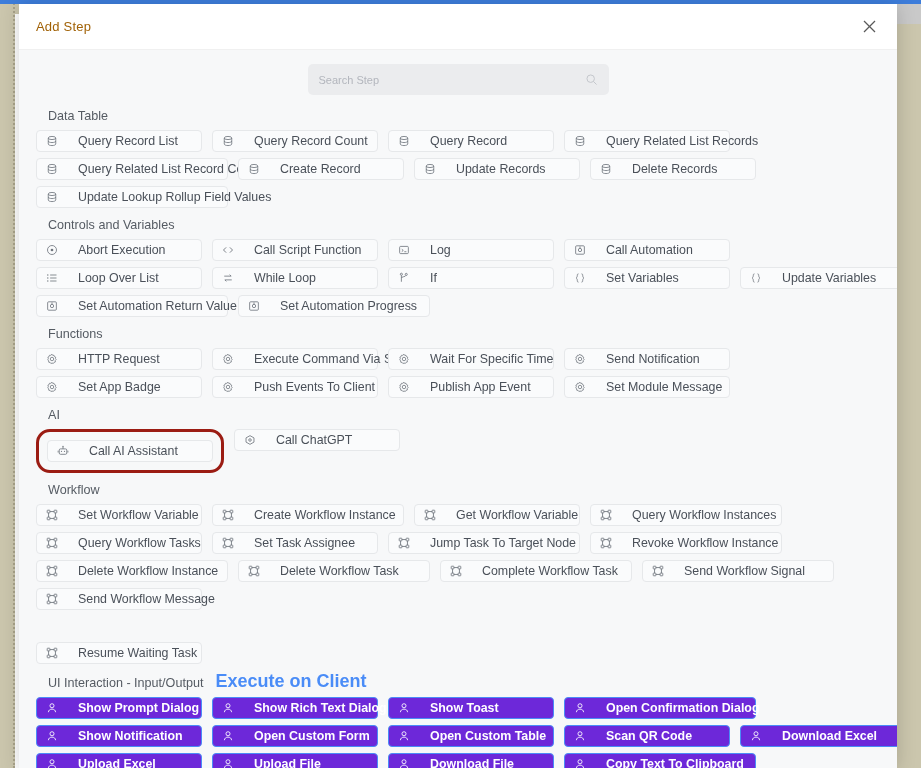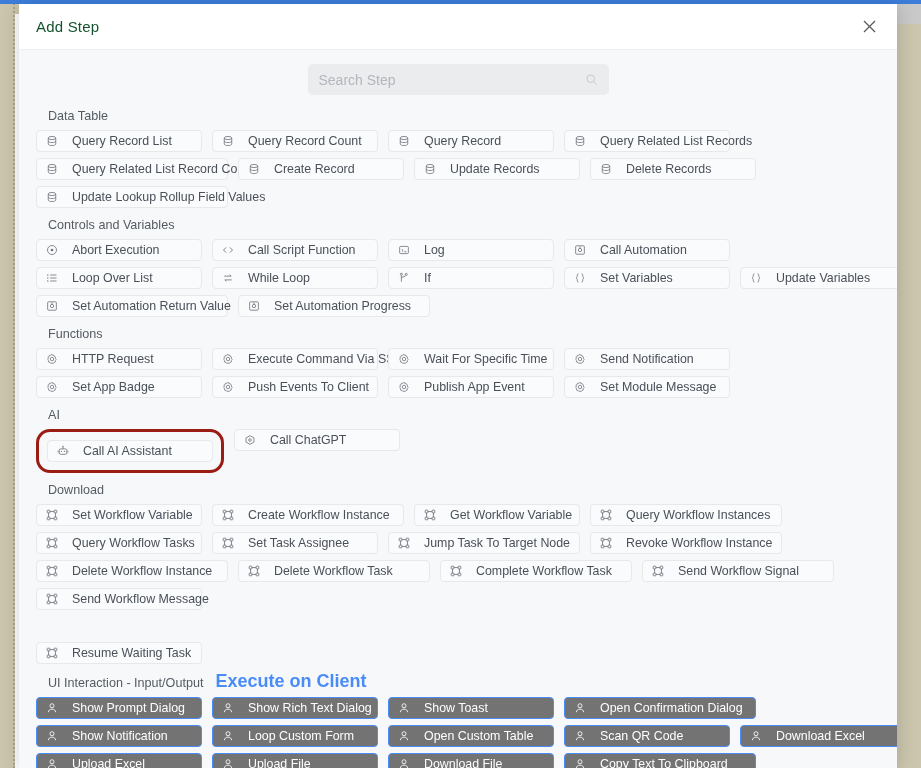--- a/index.html
+++ b/index.html
@@ -39,21 +39,21 @@
     box-shadow:0 2px 18px rgba(0,0,0,.18);
     overflow:hidden;
   }
   .modal-header{
     height:45px;background:#ffffff;
     display:flex;align-items:center;justify-content:space-between;
     padding:0 17px 0 17px;
     border-bottom:1px solid #f0f0f0;
   }
   .modal-title{
-    font-size:15px;color:#14532d;font-weight:400;letter-spacing:.2px;
+    font-size:13px;color:#a16207;font-weight:400;letter-spacing:.2px;
   }
   .close-btn{
     width:22px;height:22px;display:flex;align-items:center;justify-content:center;
     cursor:pointer;color:#5a5a5a;
   }
   .close-btn svg{display:block;}
 
   .modal-body{
     padding:0 17px 0 17px;
     height:719px;
@@ -62,49 +62,49 @@
     background:#f7f8f9;
   }
 
   
   .search-wrap{display:flex;justify-content:center;padding-top:14px;padding-bottom:13px;}
   .search-box{
     width:301px;height:31px;background:#ebecee;border-radius:5px;
     display:flex;align-items:center;padding:0 11px;box-sizing:border-box;
     cursor:text;
   }
-  .search-box .ph{flex:1;font-size:14px;color:#b3b6bd;}
+  .search-box .ph{flex:1;font-size:11px;color:#b3b6bd;}
   .search-box .si{color:#c2c5cb;display:flex;}
 
   
   .section-label{
     font-size:12.6px;color:#555b63;margin:0 0 6px 12px;line-height:16px;
     display:flex;align-items:baseline;gap:12px;
   }
   .section-label .sub{
     color:#4a8cf7;font-weight:bold;font-size:18px;
   }
   .section{margin-bottom:9px;}
   .rows{display:flex;flex-direction:column;gap:6px;}
   .row{display:flex;gap:10px;}
 
   .chip{
     width:166px;height:22px;box-sizing:border-box;
     background:#fafbfc;border:1px solid #e6e8ea;border-radius:4px;
-    display:flex;align-items:center;gap:14px;
+    display:flex;align-items:center;gap:20px;
     padding:0 8px;
     font-size:12.4px;color:#4a5059;
     cursor:pointer;white-space:nowrap;
     flex:none;
   }
   .chip .ic{display:flex;align-items:center;justify-content:center;width:13px;height:13px;color:#6f757d;flex:none;}
   .chip .ic svg{display:block;}
   .chip.w2{width:192px;}
   .chip.blue{
-    background:#737373;border-color:#4a8cf7;color:#ffffff;
+    background:#6d28d9;border-color:#4a8cf7;color:#ffffff;font-weight:bold;
   }
   .chip.blue .ic{color:#ffffff;}
   .hl{
     border:3px solid #9b1c13;border-radius:14px;padding:8px;
     display:inline-flex;
     box-sizing:border-box;
   }
   .spacer-row{height:20px;}
 </style>
 </head>
@@ -482,21 +482,21 @@
                     <circle cx="8" cy="8" r="1.7"></circle>
                   </svg>
                 </span>
                 <span>Call ChatGPT</span>
               </div>
             </div>
           </div>
         </div>
         <div class="section">
           <div class="section-label">
-            <span>Download</span>
+            <span>Workflow</span>
           </div>
           <div class="rows">
             <div class="row">
               <div class="chip">
                 <span class="ic">
                   <svg width="12" height="12" viewBox="0 0 16 16" fill="none" stroke="currentColor" stroke-width="1.15">
                     <rect x="1.6" y="1.6" width="3.6" height="3.6" rx=".7"></rect>
                     <rect x="10.8" y="1.6" width="3.6" height="3.6" rx=".7"></rect>
                     <rect x="1.6" y="10.8" width="3.6" height="3.6" rx=".7"></rect>
                     <rect x="10.8" y="10.8" width="3.6" height="3.6" rx=".7"></rect>
@@ -769,21 +769,21 @@
                 </span>
                 <span>Show Notification</span>
               </div>
               <div class="chip blue">
                 <span class="ic">
                   <svg width="12" height="12" viewBox="0 0 16 16" fill="none" stroke="currentColor" stroke-width="1.15">
                     <circle cx="8" cy="5" r="2.7"></circle>
                     <path d="M3.2 13.6c0-2.5 2.2-4.1 4.8-4.1s4.8 1.6 4.8 4.1"></path>
                   </svg>
                 </span>
-                <span>Loop Custom Form</span>
+                <span>Open Custom Form</span>
               </div>
               <div class="chip blue">
                 <span class="ic">
                   <svg width="12" height="12" viewBox="0 0 16 16" fill="none" stroke="currentColor" stroke-width="1.15">
                     <circle cx="8" cy="5" r="2.7"></circle>
                     <path d="M3.2 13.6c0-2.5 2.2-4.1 4.8-4.1s4.8 1.6 4.8 4.1"></path>
                   </svg>
                 </span>
                 <span>Open Custom Table</span>
               </div>

